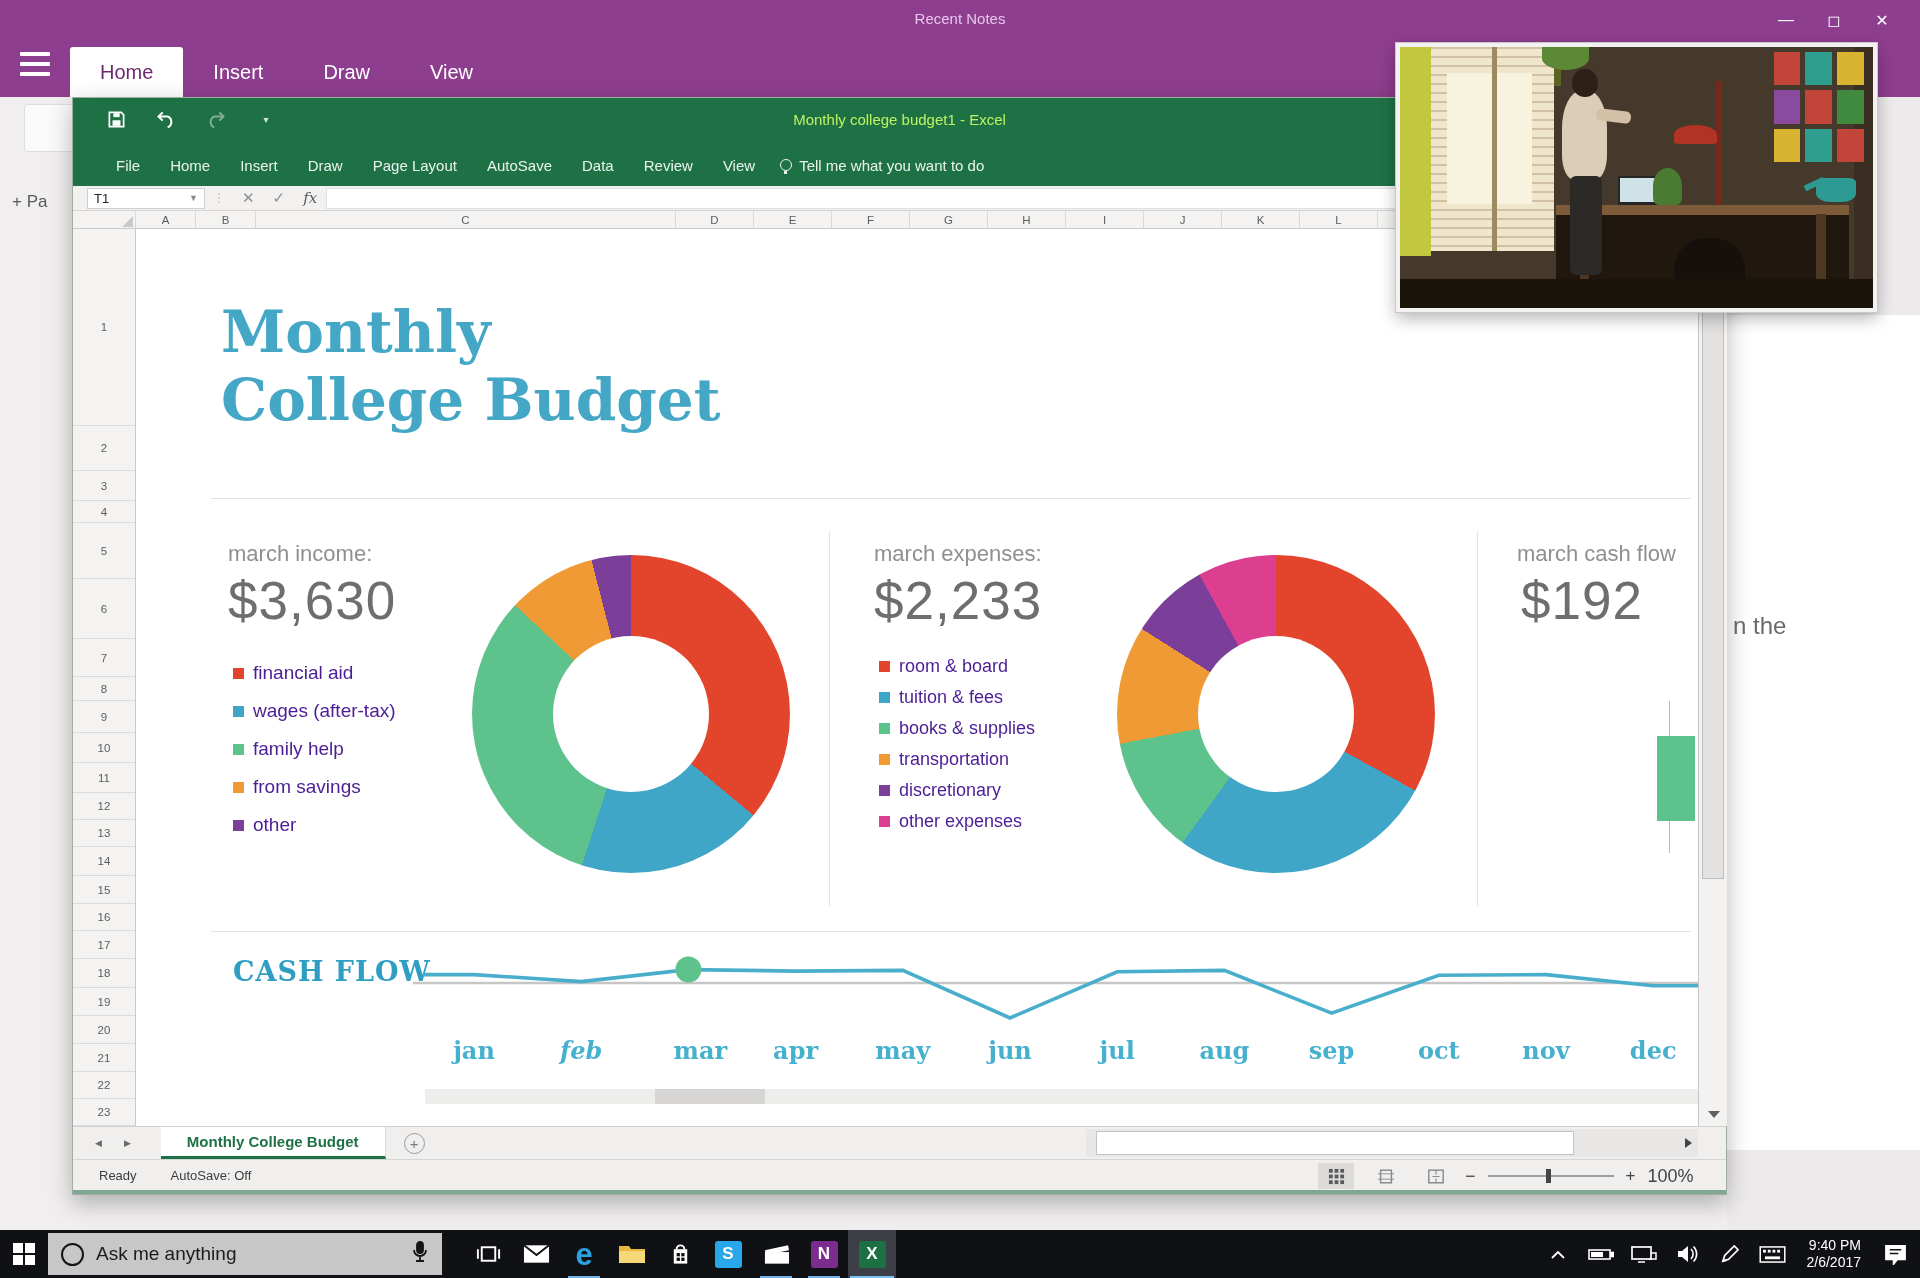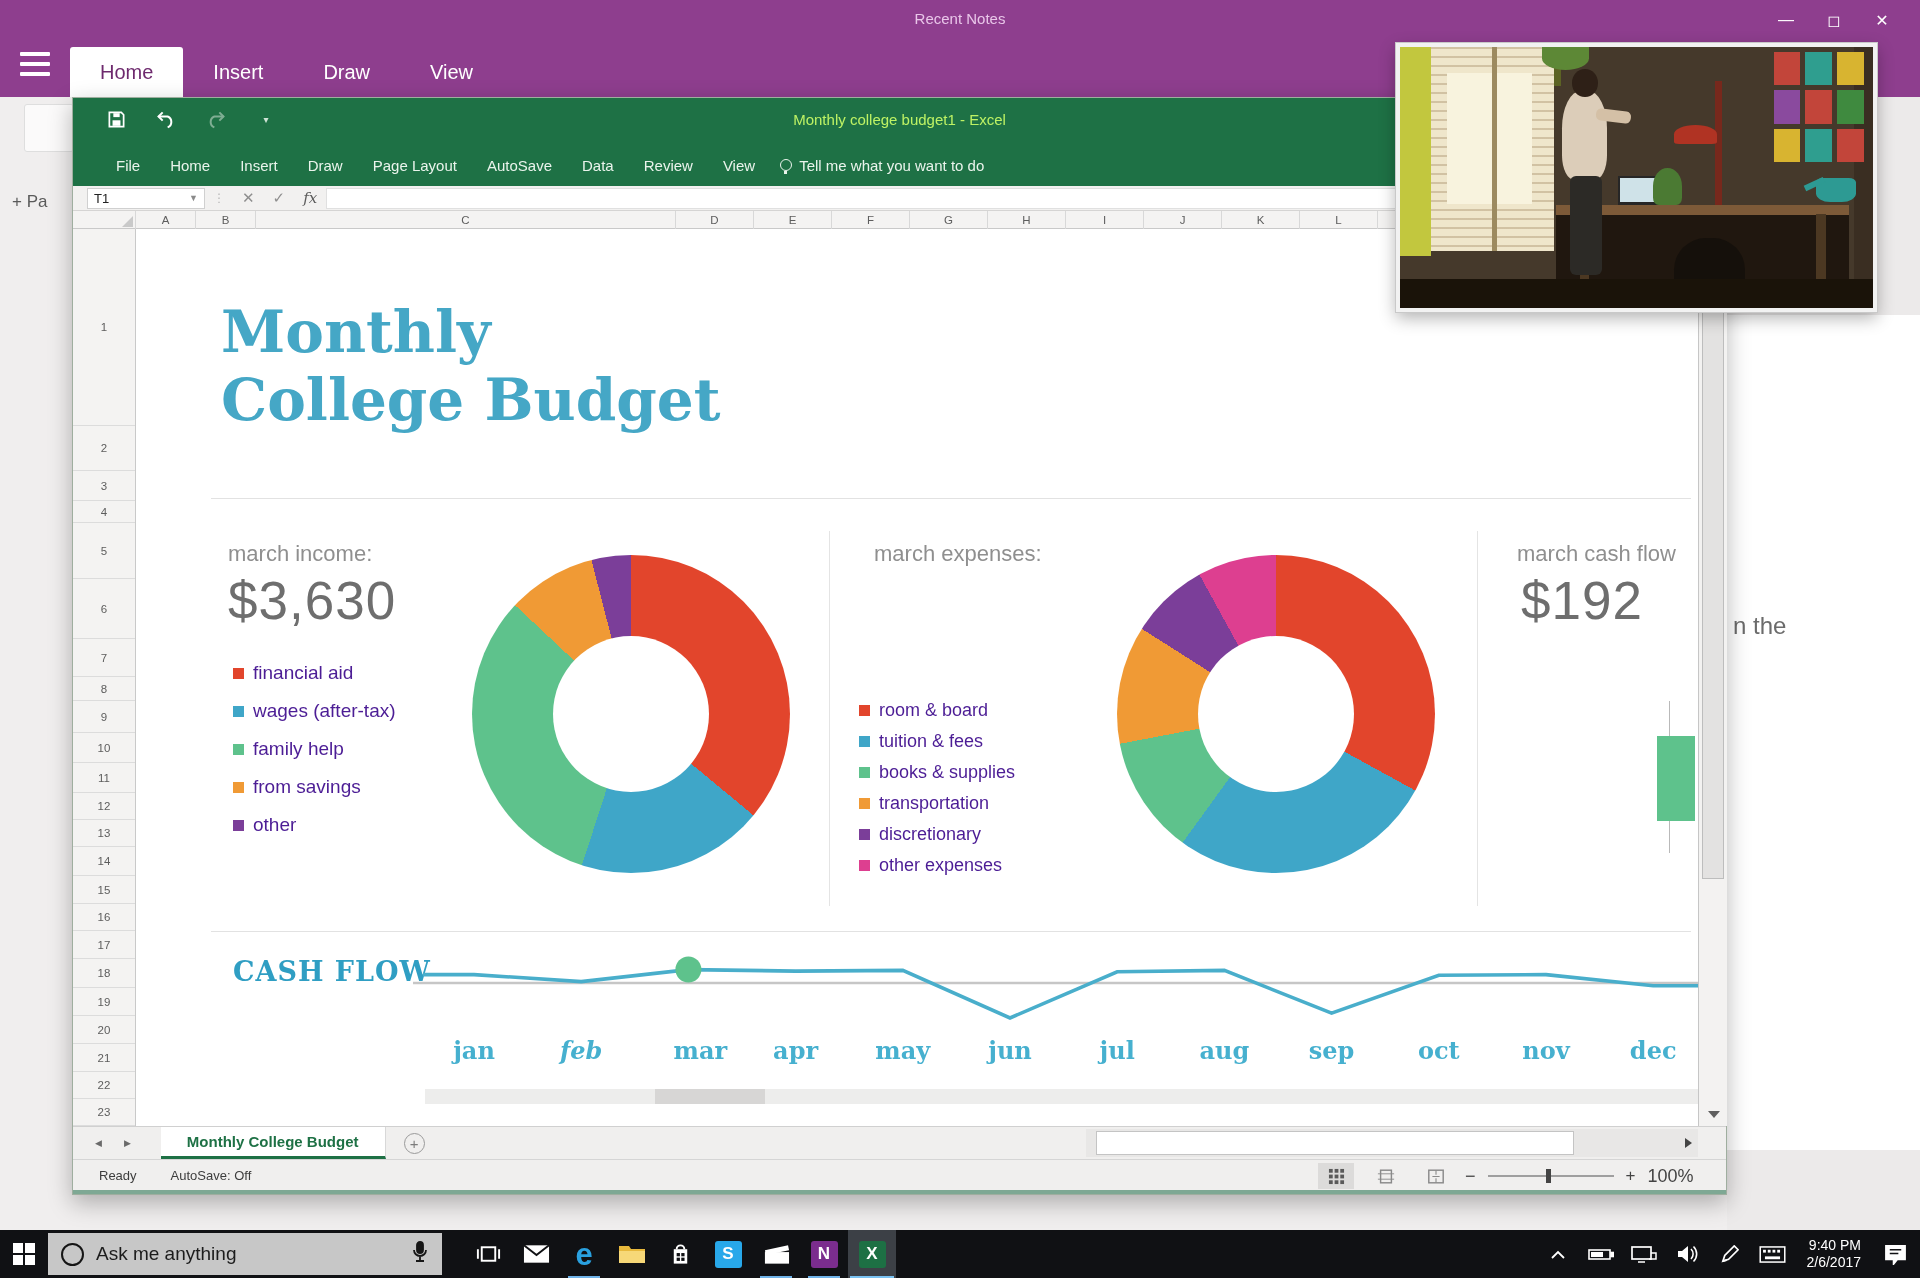--- a/index.html
+++ b/index.html
@@ -319,21 +319,22 @@
           <li>
             <span class="sw" style="background: rgb(123, 62, 153);"></span>
             <span class="lbl">other</span>
           </li>
         </ul>
       <div class="donut" style="left: 399px; top: 457px; background: conic-gradient(rgb(226, 69, 44) 0%, rgb(226, 69, 44) 36%, rgb(63, 166, 200) 36%, rgb(63, 166, 200) 55%, rgb(94, 194, 140) 55%, rgb(94, 194, 140) 87%, rgb(240, 154, 53) 87%, rgb(240, 154, 53) 96%, rgb(123, 62, 153) 96%, rgb(123, 62, 153) 100%);"></div>
 
       <div class="vline" style="left:756px; top:433px; height:375px;"></div>
 
       <div class="sec-label" style="left:801px; top:443px;">march expenses:</div>
-      <ul class="legend legend-expenses" style="left:786px; top:553px;margin-top:44px;">
+      <div class="sec-value" style="left:801px; top:472px;">$2,233</div>
+      <ul class="legend legend-expenses" style="left:806px; top:553px;">
           <li>
             <span class="sw" style="background: rgb(226, 69, 44);"></span>
             <span class="lbl">room &amp; board</span>
           </li>
           <li>
             <span class="sw" style="background: rgb(63, 166, 200);"></span>
             <span class="lbl">tuition &amp; fees</span>
           </li>
           <li>
             <span class="sw" style="background: rgb(94, 194, 140);"></span>

